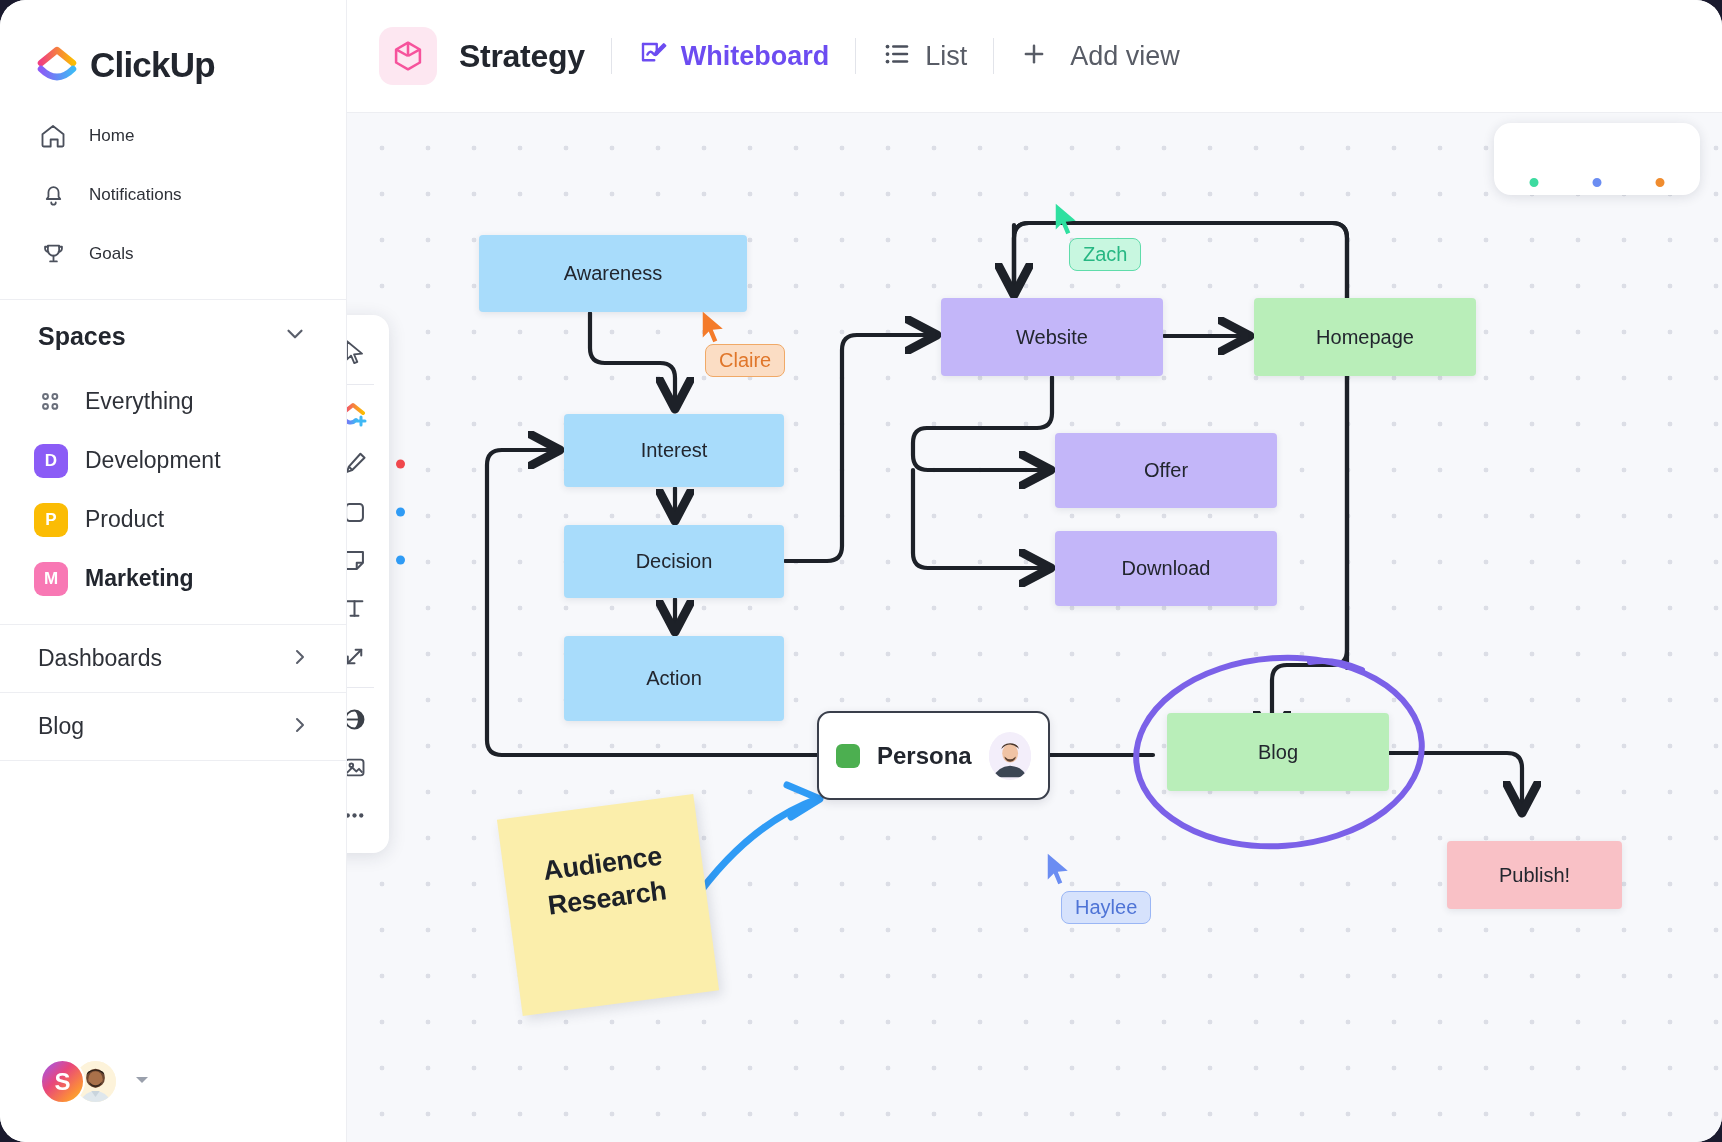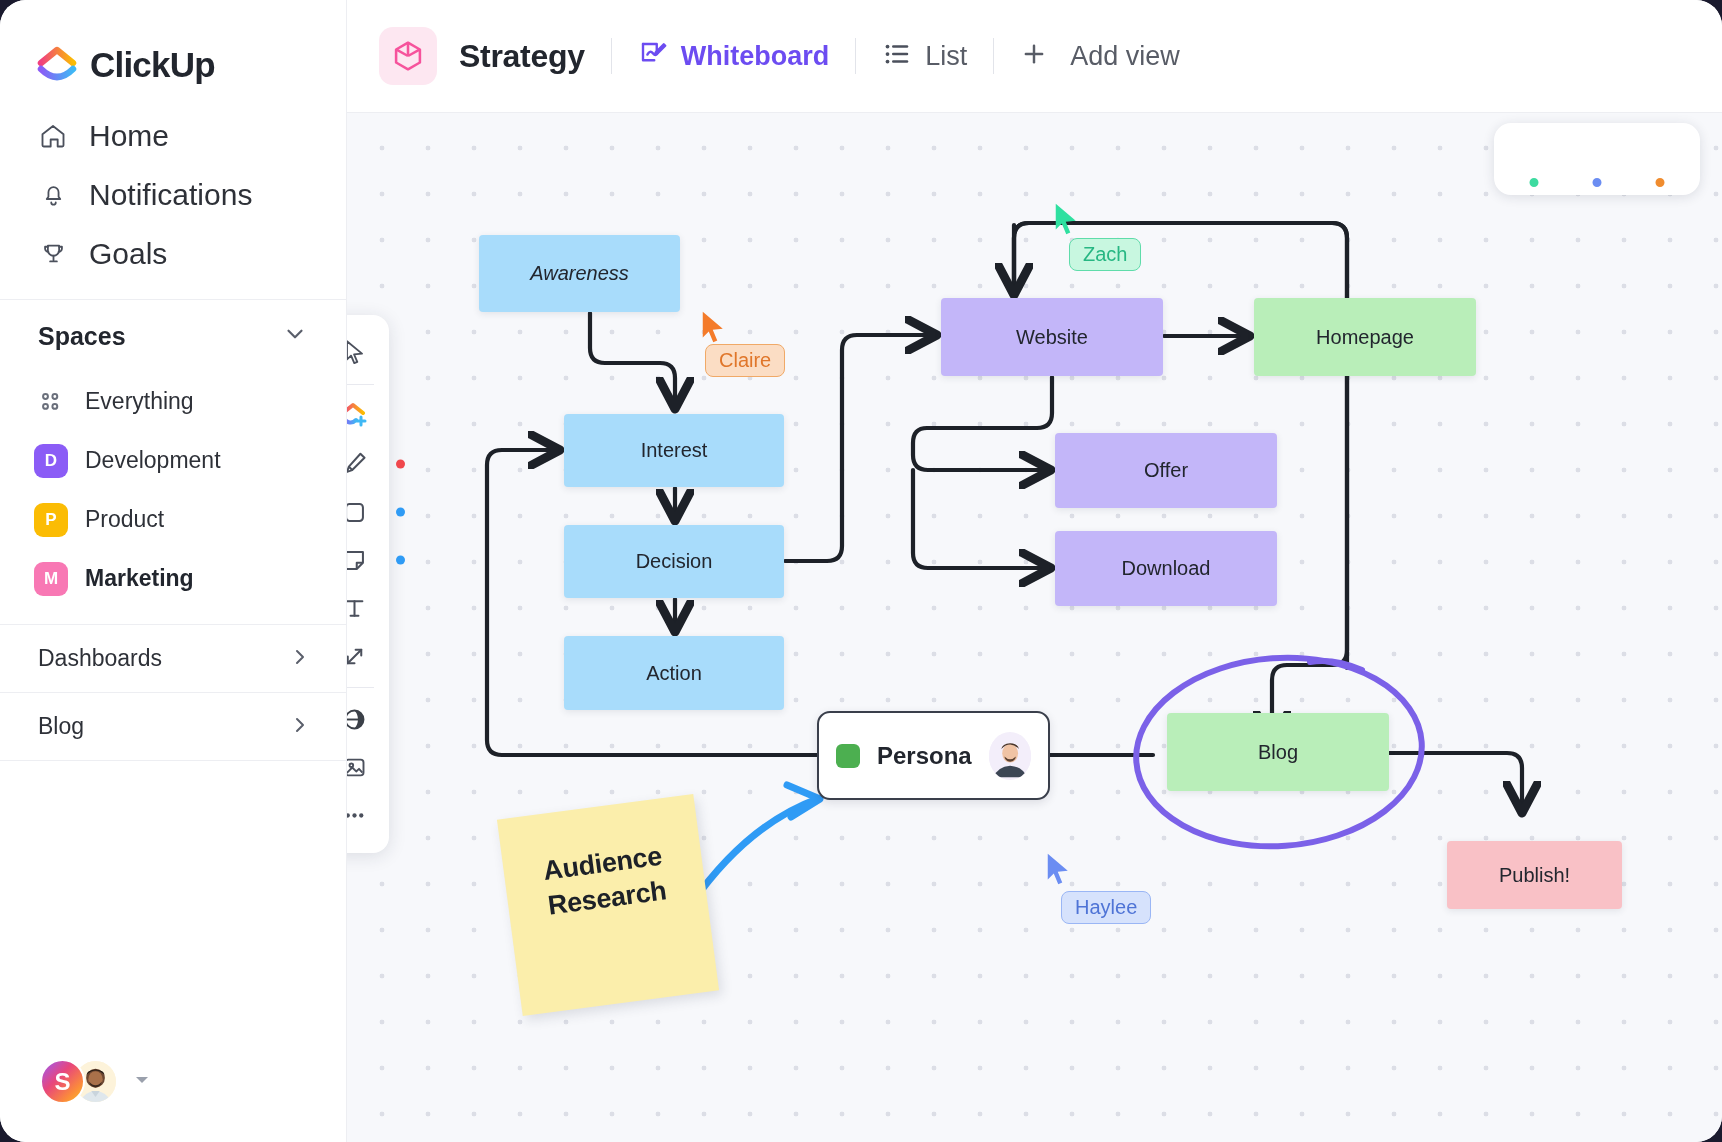--- a/index.html
+++ b/index.html
@@ -36,21 +36,21 @@
     font-size: 35px; font-weight: bold; color: #22262e;
     letter-spacing: -0.8px;
   }
   .nav-list { padding: 14px 0 0 0; }
   .nav-item {
     display: flex; align-items: center; gap: 21px;
     height: 59px; padding-left: 38px;
     cursor: pointer;
   }
   .nav-icon { width: 30px; height: 30px; display: flex; align-items: center; justify-content: center; flex: 0 0 30px; }
-  .nav-label { font-size: 30px; color: #2e3138; }
+  .nav-label { font-size: 17px; color: #2e3138; }
   .divider { height: 1px; background: #edeef2; margin: 16px 0 0 0; }
 
   .section-head {
     display: flex; align-items: center; justify-content: space-between;
     padding: 0 38px 0 38px; height: 72px;
   }
   .section-title { font-size: 25px; font-weight: bold; color: #22262e; }
   .space-item {
     display: flex; align-items: center; gap: 17px;
     height: 59px; padding-left: 34px; cursor: pointer;
@@ -456,30 +456,30 @@
         <path d="M1042 640 L1160 640 Q1175 640 1175 655 L1175 690" marker-end="url(#ah)"></path>
       </g>
 
       <path d="M345 790 Q400 712 470 686" fill="none" stroke="#2f9bf5" stroke-width="7" stroke-linecap="round"></path>
       <path d="M440 672 L473 686 L444 704" fill="none" stroke="#2f9bf5" stroke-width="7" stroke-linecap="round" stroke-linejoin="round"></path>
 
       <ellipse cx="932" cy="639" rx="143" ry="94" fill="none" stroke="#7b61e8" stroke-width="6" transform="rotate(-4 932 639)"></ellipse>
       <path d="M1015 557 q-28 -12 -52 -8" fill="none" stroke="#7b61e8" stroke-width="6" stroke-linecap="round"></path>
     </svg>
 
-    <div class="node blue" style="left:132px;top:122px;width:201px;height:77px;font-style:italic;">
+    <div class="node blue" style="left:132px;top:122px;width:268px;height:77px;">
         <span>Awareness</span>
       </div>
     <div class="node blue" style="left:217px;top:301px;width:220px;height:73px;">
         <span>Interest</span>
       </div>
     <div class="node blue" style="left:217px;top:412px;width:220px;height:73px;">
         <span>Decision</span>
       </div>
-    <div class="node blue" style="left:217px;top:523px;width:220px;height:74px;">
+    <div class="node blue" style="left:217px;top:523px;width:220px;height:85px;">
         <span>Action</span>
       </div>
     <div class="node purple" style="left:594px;top:185px;width:222px;height:78px;">
         <span>Website</span>
       </div>
     <div class="node green" style="left:907px;top:185px;width:222px;height:78px;">
         <span>Homepage</span>
       </div>
     <div class="node purple" style="left:708px;top:320px;width:222px;height:75px;">
         <span>Offer</span>

